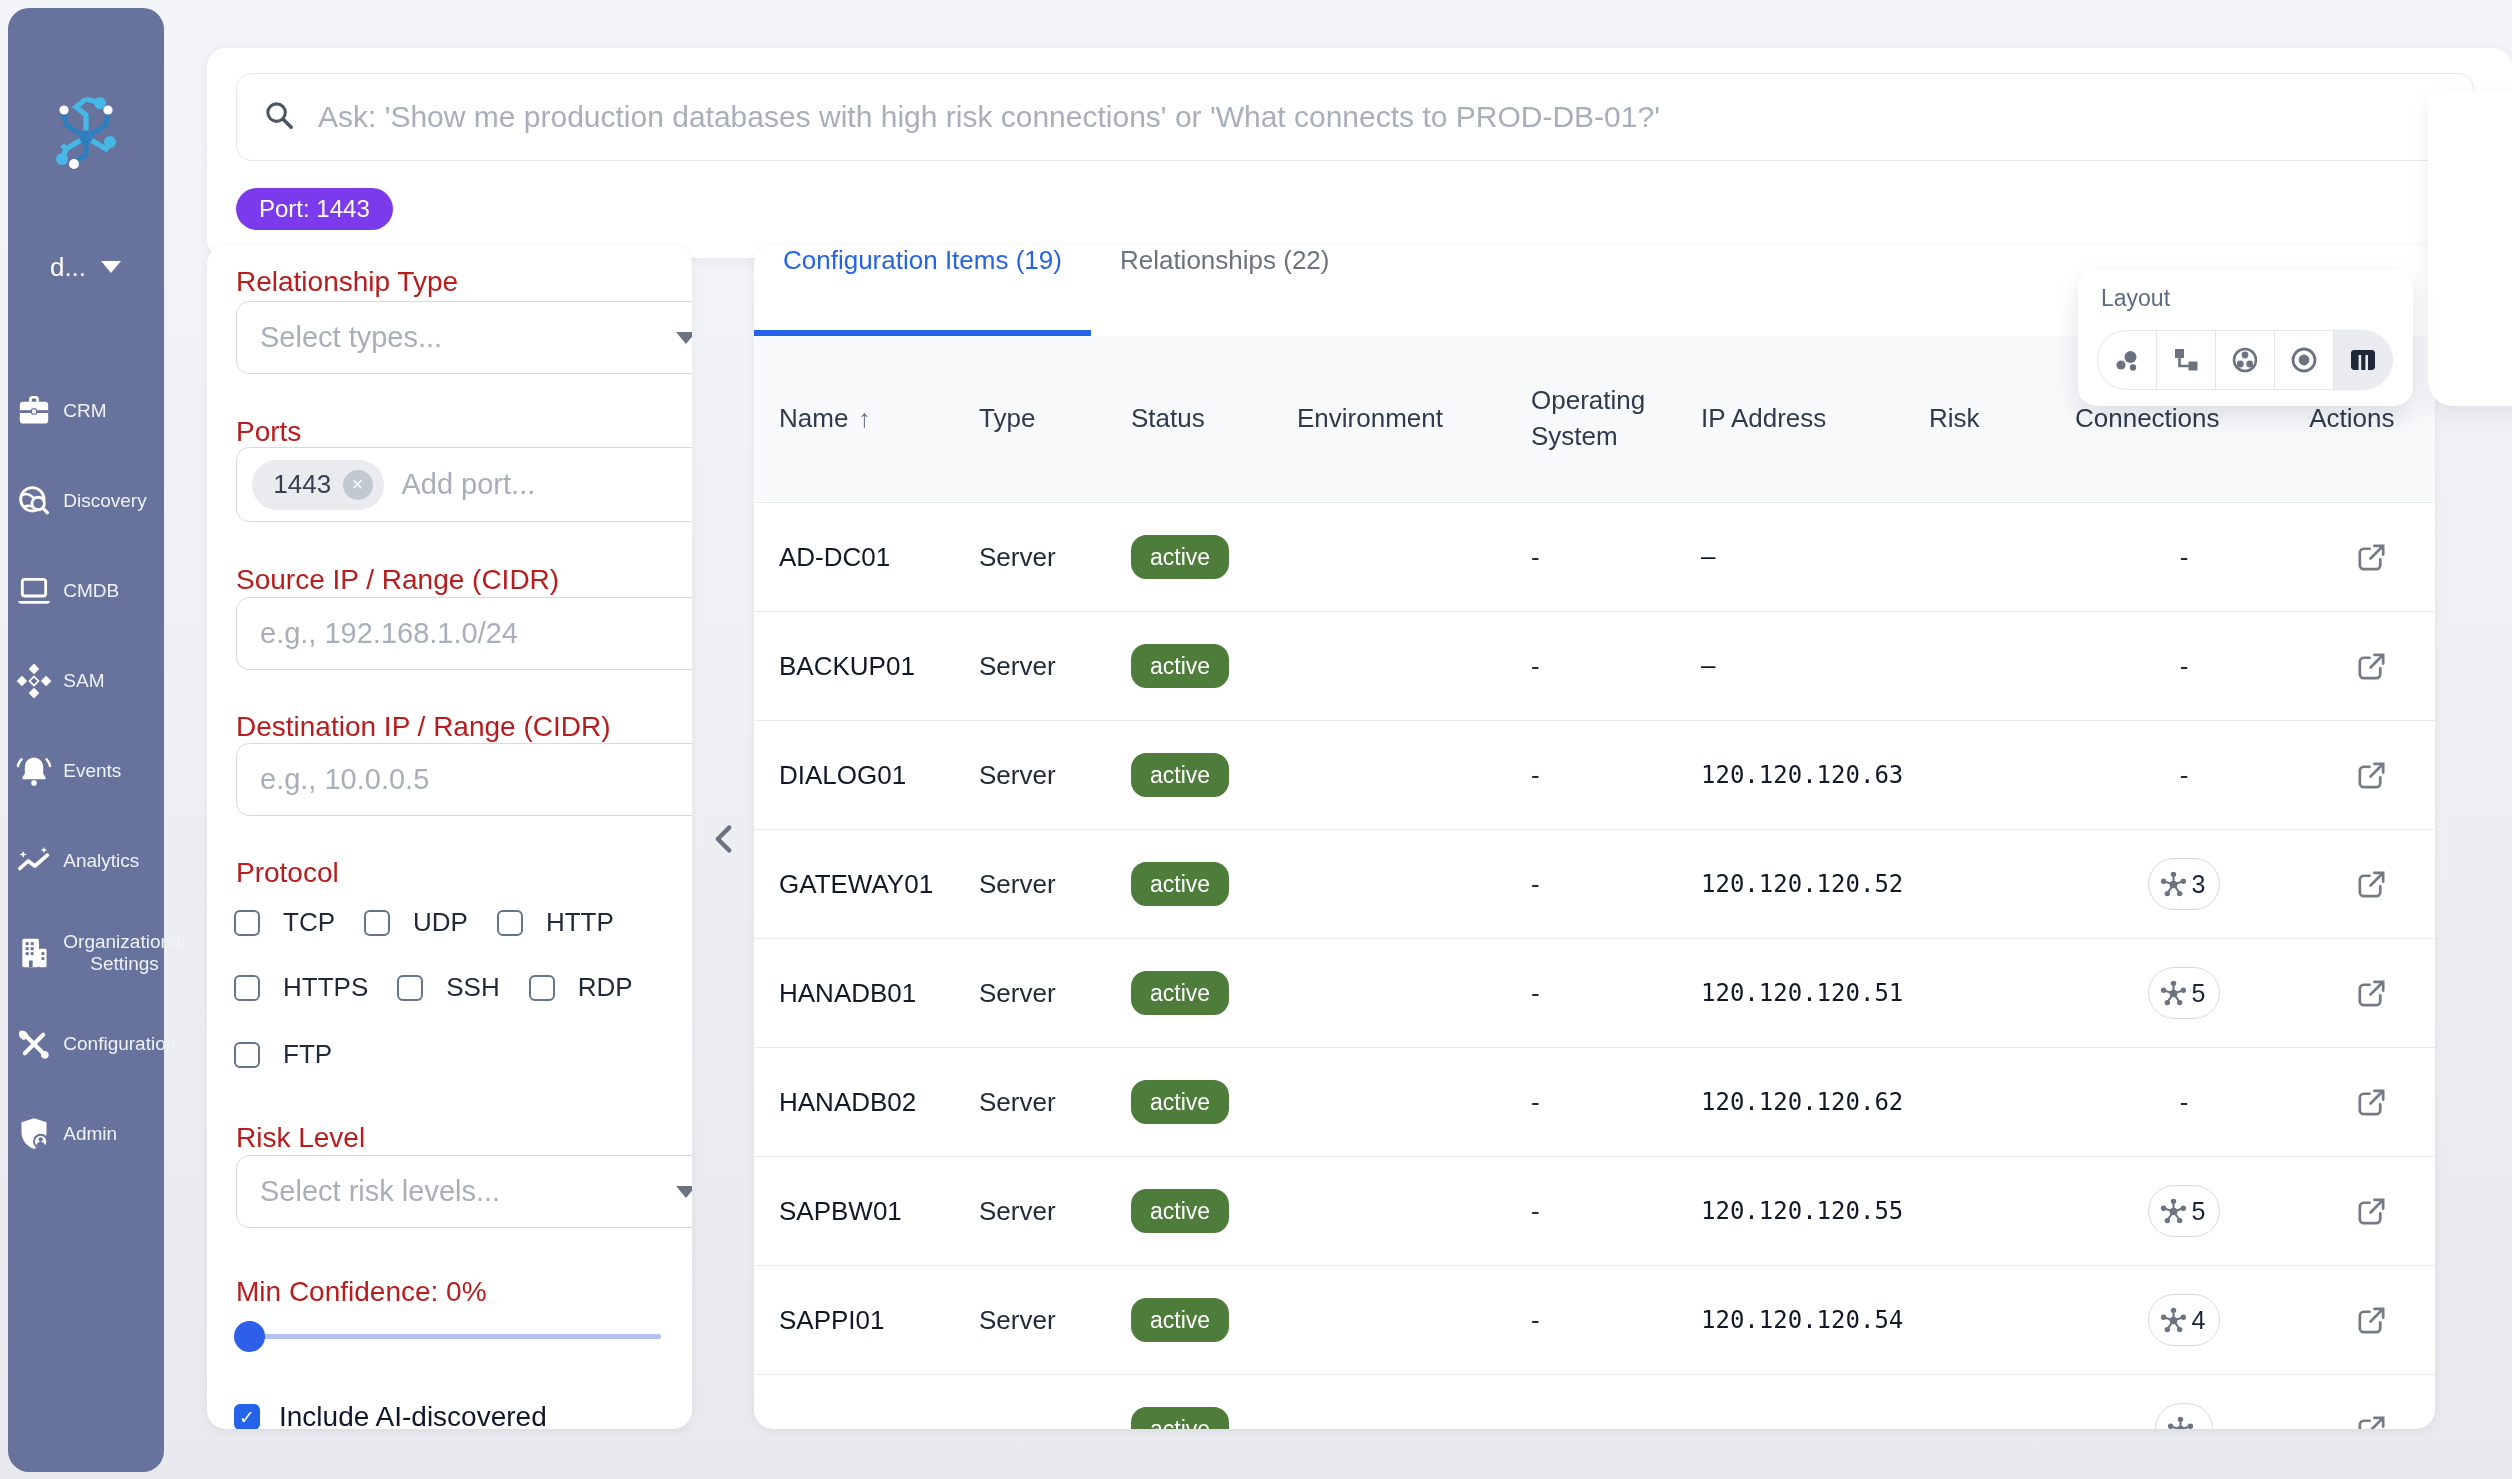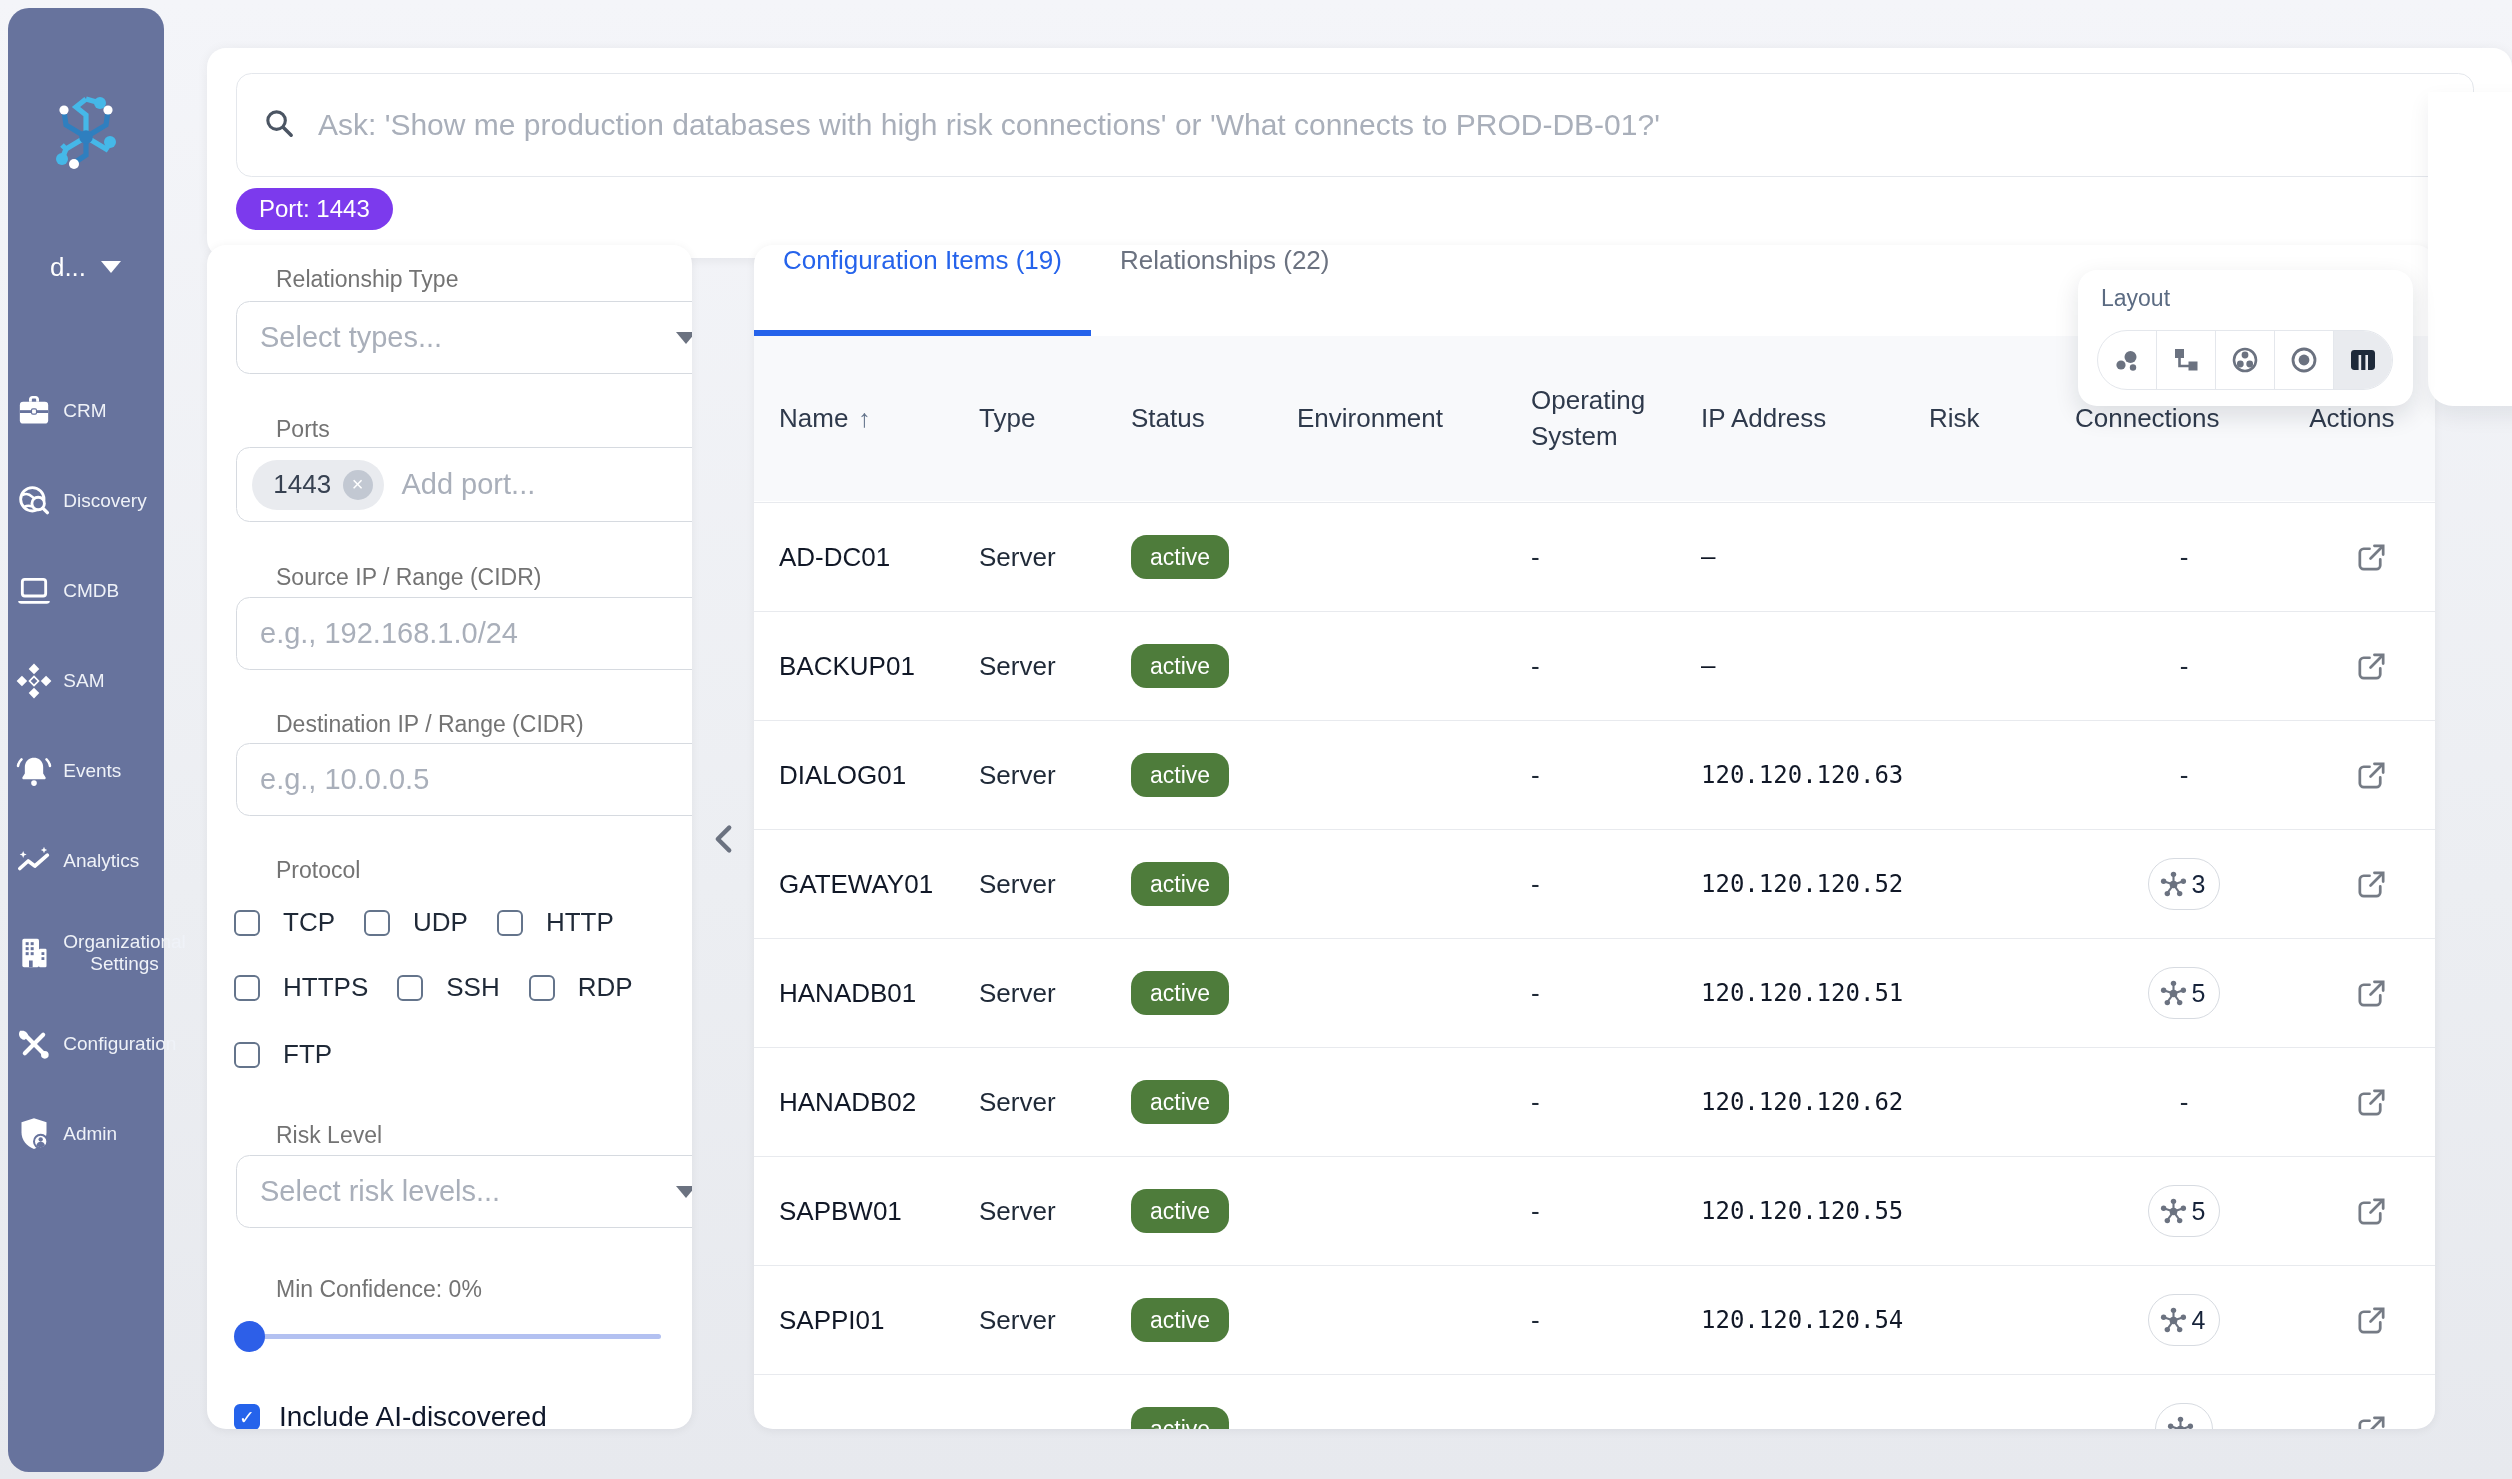--- a/index.html
+++ b/index.html
@@ -19,33 +19,33 @@
   .nav { position:absolute; top:383px; left:0; right:0;
          display:flex; flex-direction:column; align-items:center; gap:50px; }
   .nav-item { display:flex; flex-direction:row; align-items:center; gap:9.6px;
               color:#EFF2F8; font-size:19px; line-height:1.15; text-align:center;
               width:144px; cursor:pointer; }
   .nav-item svg { display:block; }
 
   
   .search-card { position:absolute; left:207px; top:48px; width:2305px; height:210px;
                  background:#ffffff; border-radius:19px; box-shadow:0 1.9px 11.5px rgba(15,23,42,.06); }
-  .search-box { position:absolute; left:29px; top:25px; right:38px; height:104px;
+  .search-box { position:absolute; left:29px; top:25px; right:38px; height:88px;
                 border:1.9px solid #E4E7EC; border-radius:15.4px;
                 display:flex; align-items:center; gap:21px; padding:0 25px; }
   .search-box .ph { color:#A9AFBA; font-size:30px; white-space:nowrap; overflow:hidden; }
   .port-chip { position:absolute; left:29px; top:140px; height:42px;
                background:#7C3AED; color:#fff; border-radius:21px;
                display:inline-flex; align-items:center; padding:0 23px; font-size:24px; cursor:pointer; }
 
   
   .filter-card { position:absolute; left:207px; top:245px; width:485px; height:1184px;
                  background:#ffffff; border-radius:19px; box-shadow:0 1.9px 9.6px rgba(15,23,42,.06);
                  overflow:hidden; }
-  .f-label { position:absolute; left:29px; color:#737373; font-size:23px;margin-left:40px; }
+  .f-label { position:absolute; left:29px; color:#b91c1c; font-size:28px; }
   .f-box { position:absolute; left:29px; width:484px; height:73px;
            border:1.9px solid #D6DAE0; border-radius:13.5px;
            display:flex; align-items:center; padding:0 23px; font-size:29px; color:#A9AFBA;
            background:#fff; }
   .f-box .caret { margin-left:auto; width:0; height:0; border-left:10.6px solid transparent;
                   border-right:10.6px solid transparent; border-top:12.5px solid #6B7280; }
   .port-tag { display:inline-flex; align-items:center; gap:11.5px; background:#E9EBEF;
               border-radius:25px; height:50px; padding:0 11.5px 0 21px; margin-left:-7.7px; margin-right:17.3px; }
   .port-tag .val { color:#374151; font-size:26px; }
   .port-tag .rm { width:30px; height:30px; border-radius:50%; background:#C2C8D2; color:#fff;

